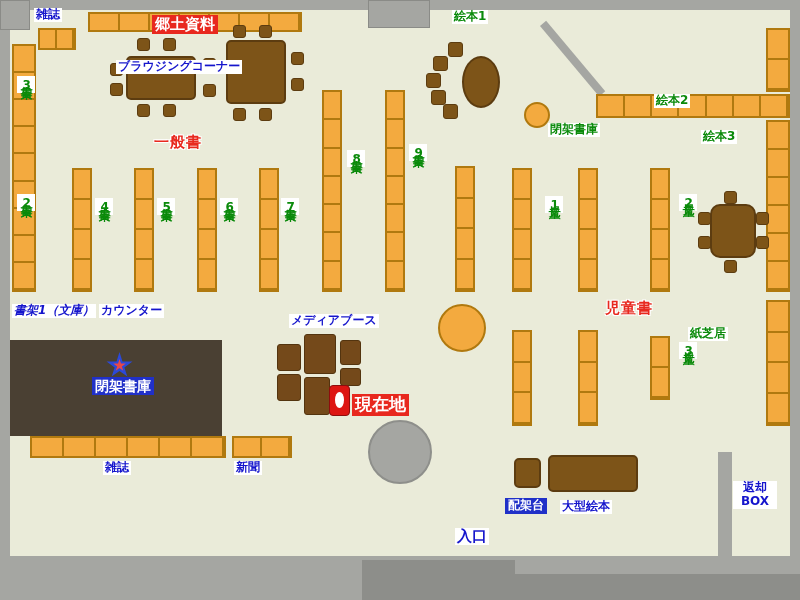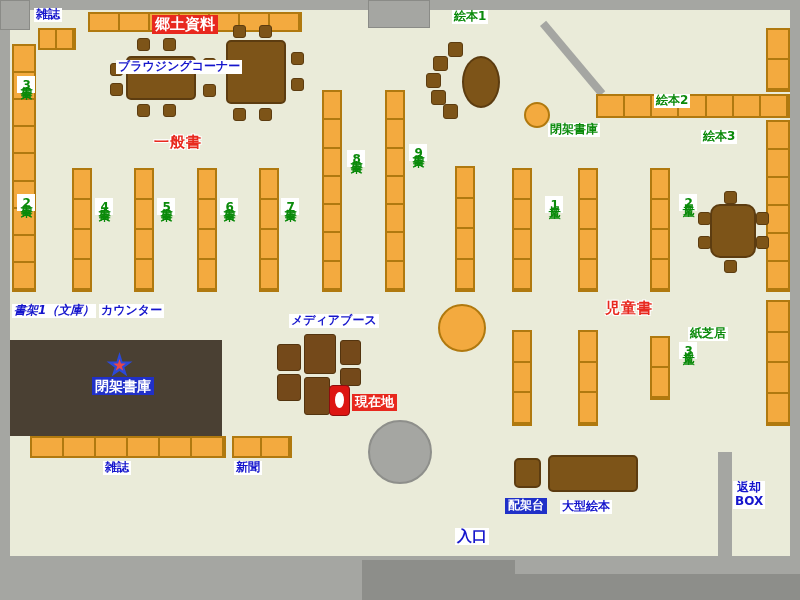--- a/index.html
+++ b/index.html
@@ -125,21 +125,21 @@
     <div class="label green" style="left: 548px; top: 123px;">閉架書庫</div>
     <div class="label green v" style="left: 545px; top: 196px;">児童1</div>
     <div class="label green v" style="left: 679px; top: 194px;">児童2</div>
     <div class="label section" style="left: 559px; top: 300px; margin-left: 44px;">児童書</div>
     <div class="label green" style="left: 688px; top: 327px;">紙芝居</div>
     <div class="label green v" style="left: 679px; top: 342px;">児童3</div>
     <div class="label blue" style="left: 12px; top: 304px; font-style: italic;">書架1（文庫）</div>
     <div class="label blue" style="left: 99px; top: 304px;">カウンター</div>
     <div class="label blue" style="left: 289px; top: 314px;">メディアブース</div>
     <div class="label bluebox" style="left: 92px; top: 377px; font-size: 14px;">閉架書庫</div>
-    <div class="label redbox" style="left: 352px; top: 394px; font-size: 13px;">現在地</div>
+    <div class="label redbox" style="left: 352px; top: 394px; font-size: 17px;">現在地</div>
     <div class="label blue" style="left: 103px; top: 461px;">雑誌</div>
     <div class="label blue" style="left: 234px; top: 461px;">新聞</div>
     <div class="label bluebox" style="left: 505px; top: 498px; font-size: 12px;">配架台</div>
     <div class="label blue" style="left: 560px; top: 500px;">大型絵本</div>
-    <div class="label blue" style="left: 733px; top: 481px; width: 32px; text-align: center;">返却
+    <div class="label blue" style="left: 733px; top: 481px; width: 44px; text-align: center;">返却
 BOX</div>
     <div class="label blue" style="left: 455px; top: 528px; font-size: 15px;">入口</div>
   </div>
 
 </body></html>

